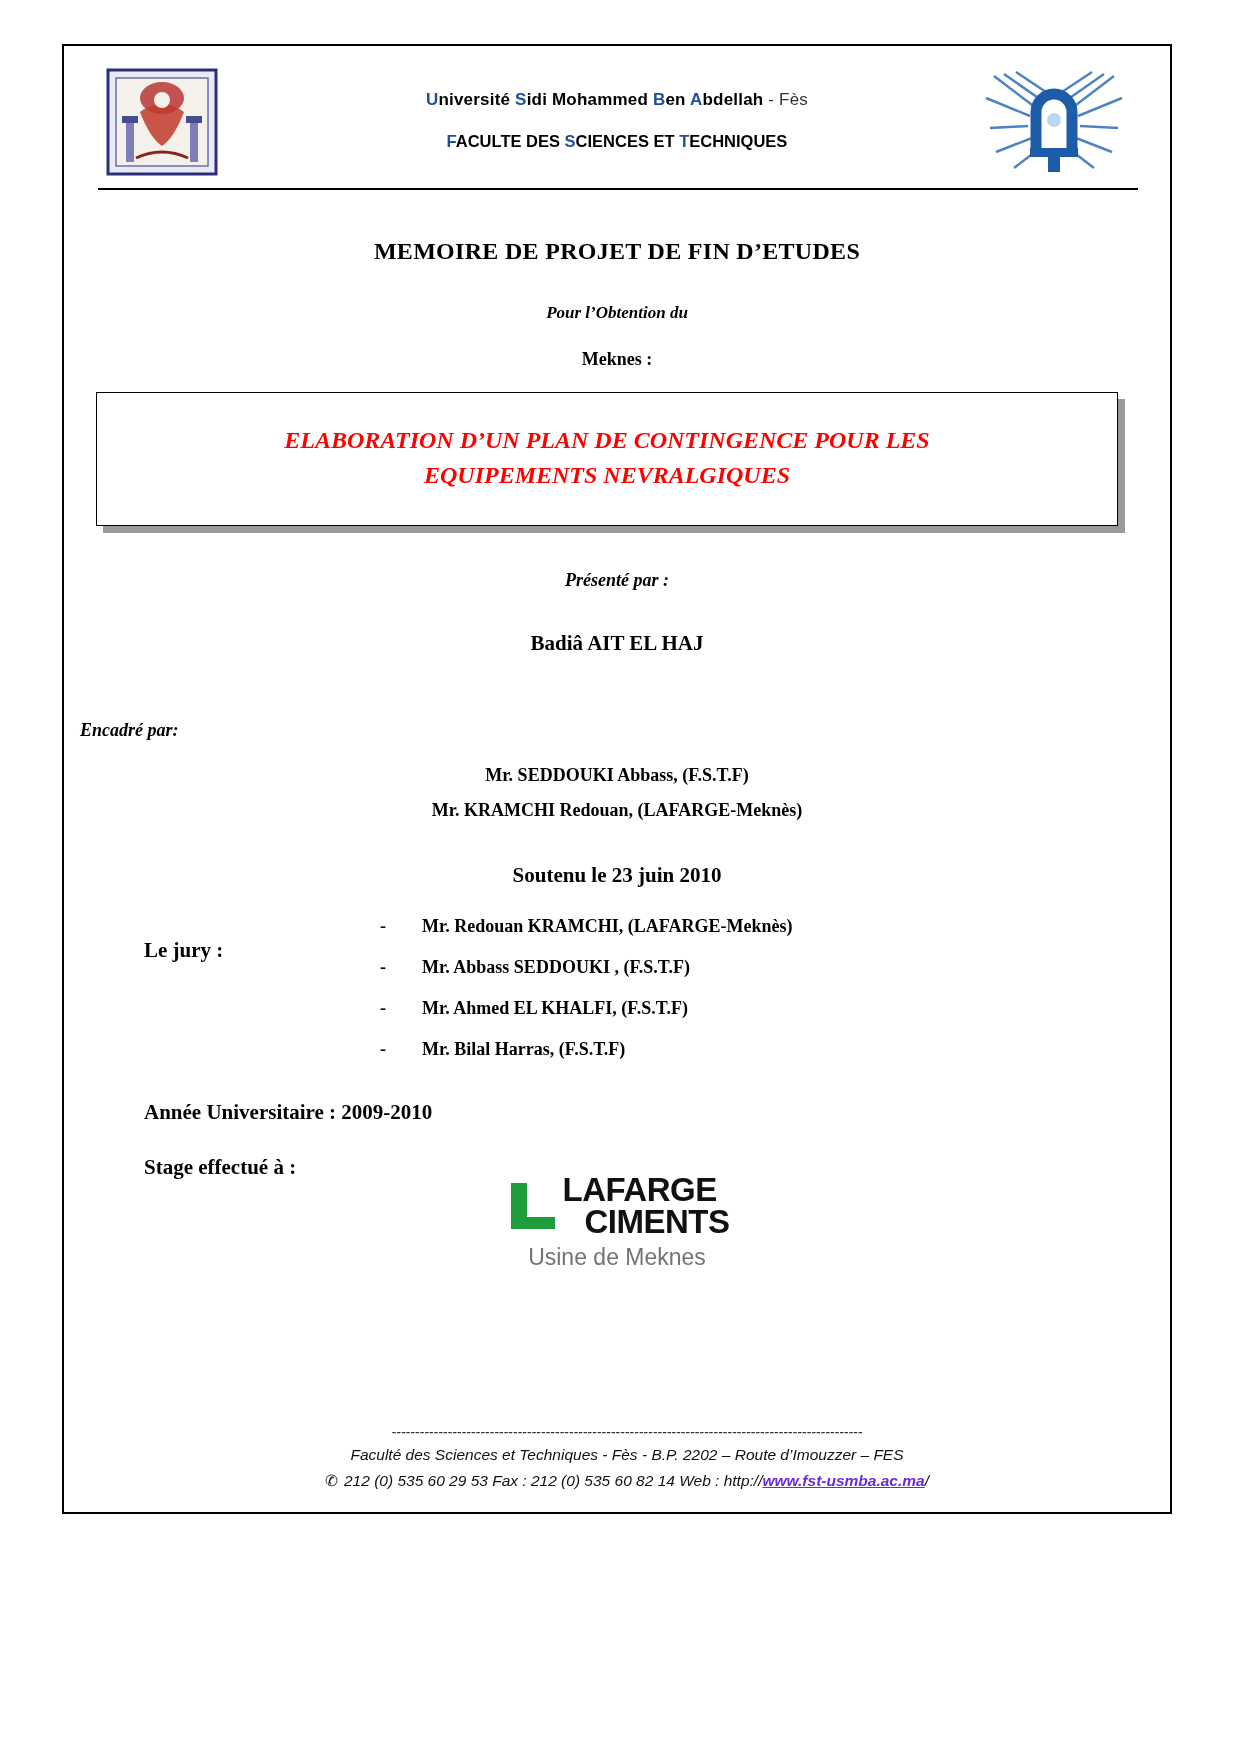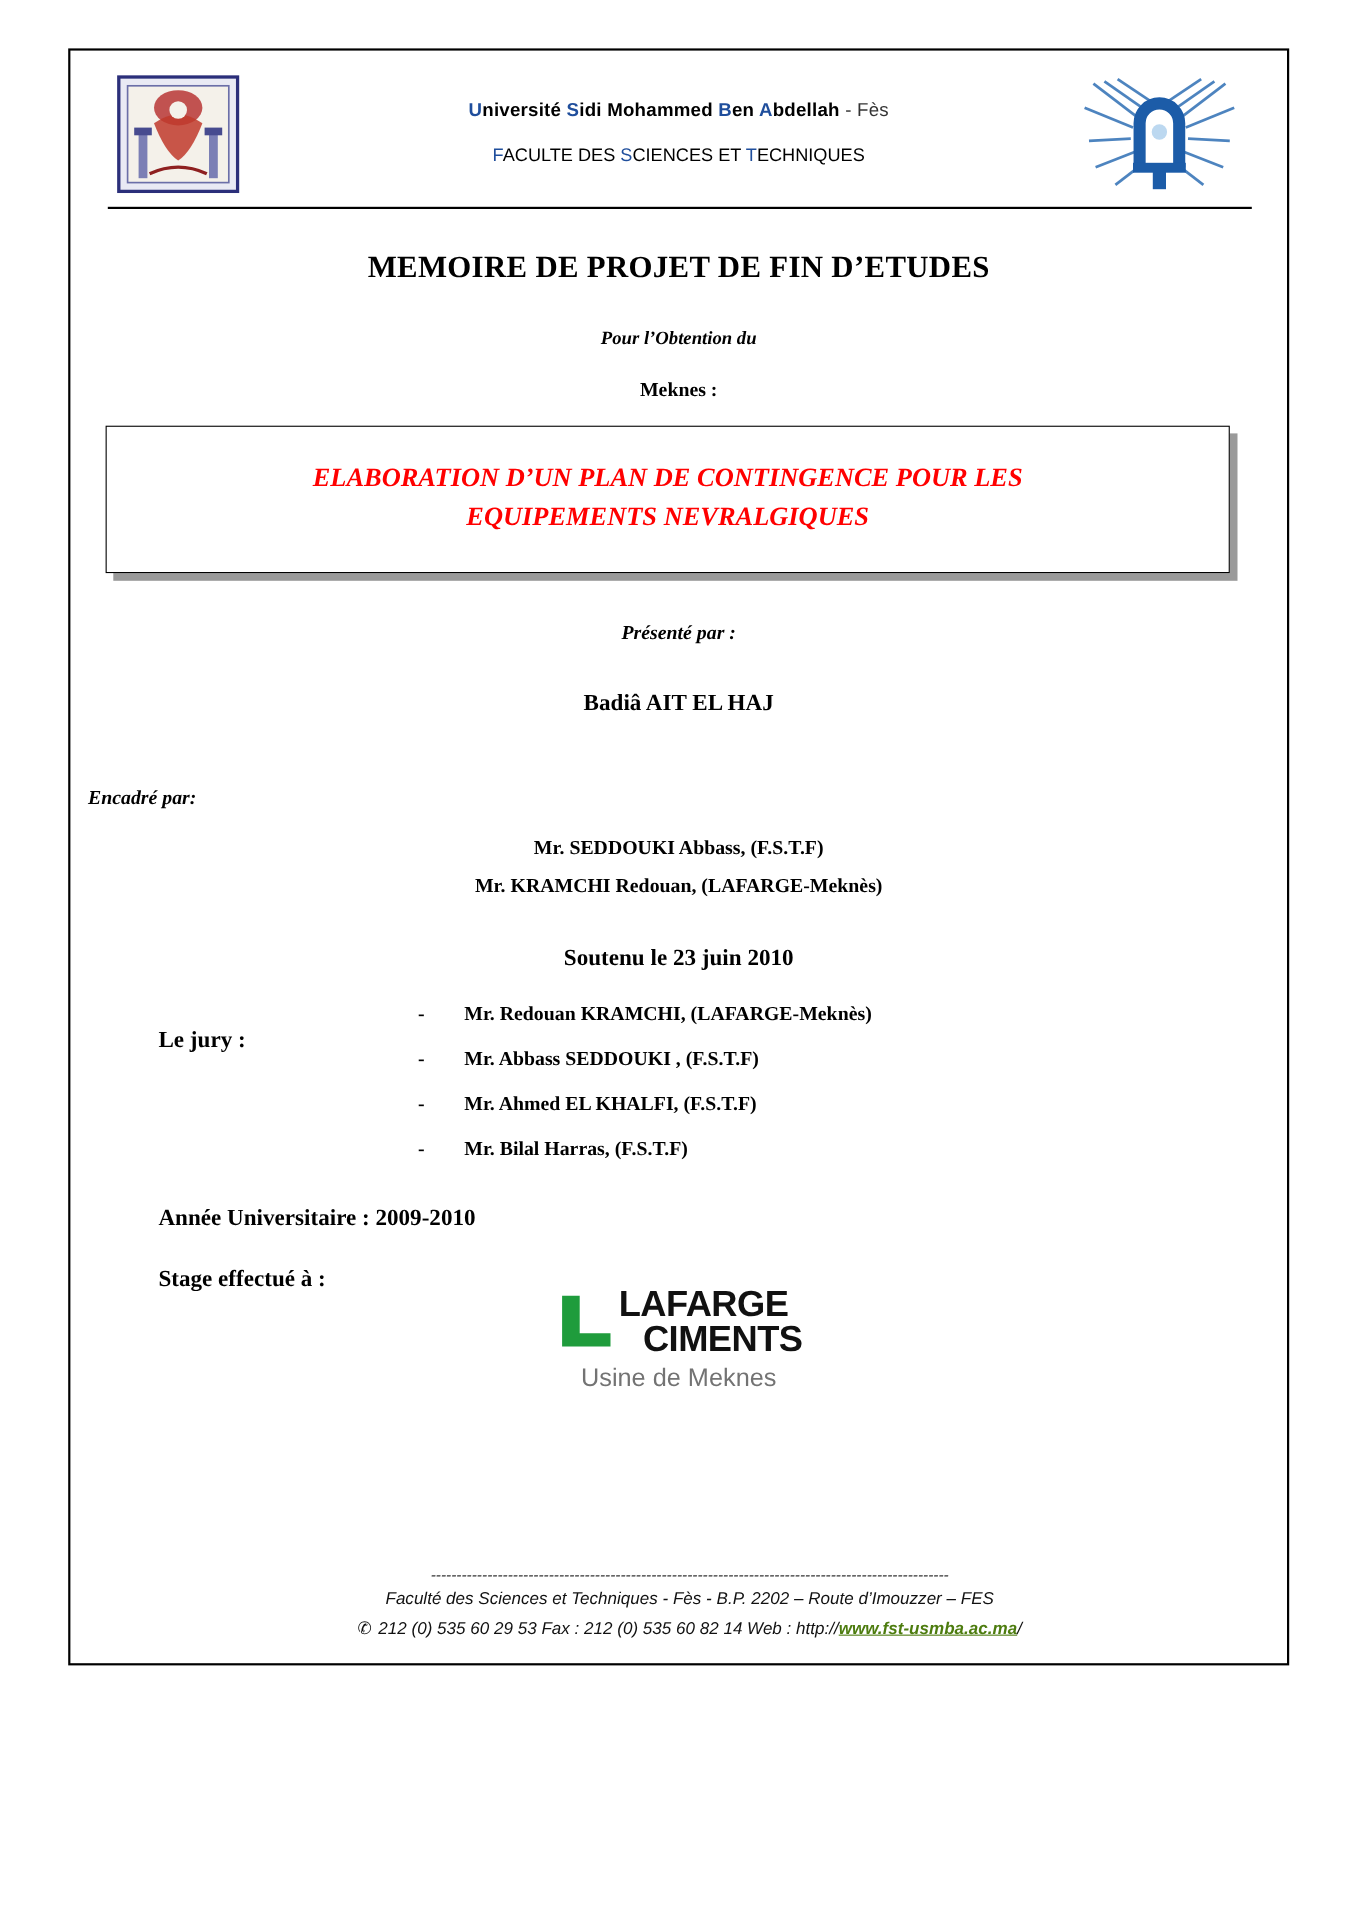--- a/index.html
+++ b/index.html
@@ -63,44 +63,44 @@
   .univ-line {
     font-size: 17px;
     font-weight: bold;
     letter-spacing: 0.2px;
     margin-bottom: 22px;
   }
   .univ-line .plain { font-weight: normal; color:#333; }
   .blue { color: #1f4e9c; }
   .fst-line {
     font-size: 16.5px;
-    font-weight: normal;
+    font-weight: bold;
     text-align: center;
   }
   .hr-thick {
     position: absolute;
     left: 18px;
     right: 16px;
     top: 128px;
     border-top: 2.5px solid #000;
   }
 
   
   .content {
     position: absolute;
     left: 0;
     right: 0;
     top: 140px;
   }
   .title-main {
     text-align: center;
-    font-size: 28px;
+    font-size: 24px;
     font-weight: bold;
     letter-spacing: 0.3px;
-    margin-top: 28px;
+    margin-top: 38px;
   }
   .subtitle-it {
     text-align: center;
     font-style: italic;
     font-weight: bold;
     font-size: 17px;
     margin-top: 38px;
   }
   .diploma {
     text-align: center;
@@ -279,21 +279,21 @@
     margin-bottom: 6px;
   }
   .footer-line1 { margin-bottom: 8px; }
   .footer-line2 { }
   .phone-icon {
     display: inline-block;
     font-style: normal;
     margin-right: 6px;
   }
   .weblink {
-    color: #4d7c0f;
+    color: #6d28d9;
     font-weight: bold;
     text-decoration: underline;
     font-style: italic;
   }
 </style>
 </head>
 <body>
 
 <div class="page">
  <div class="inner">

